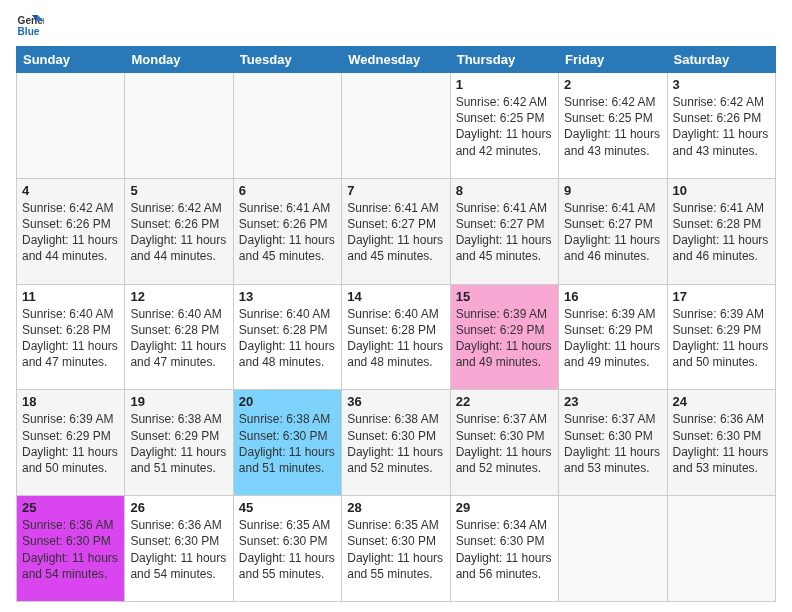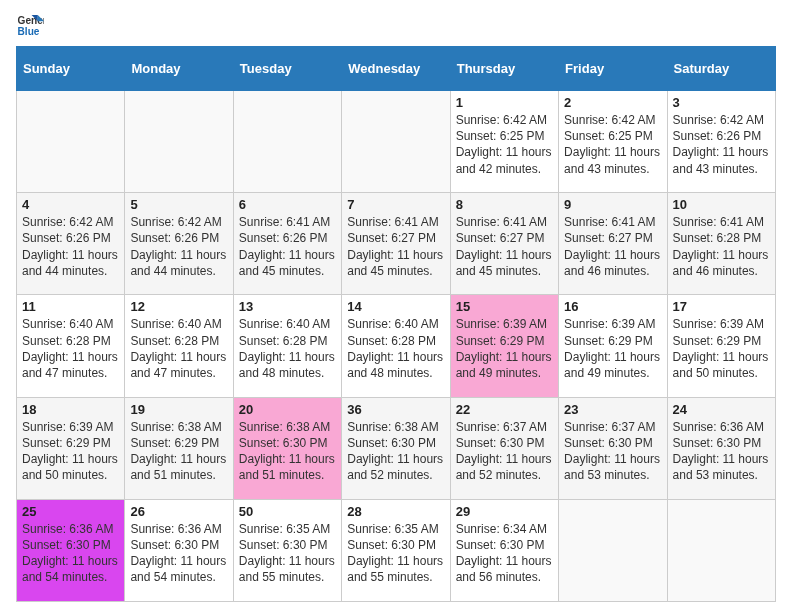--- a/index.html
+++ b/index.html
@@ -49,21 +49,21 @@
       flex: 1;
       border: 1px solid #ccc;
       border-collapse: collapse;
       width: 100%;
       table-layout: fixed;
     }
     .calendar th {
       background-color: #2979b9;
       color: #fff;
       text-align: left;
-      padding: 14px 6px;
+      padding: 5px 6px;
       font-size: 13px;
       font-weight: bold;
       border: 1px solid #2979b9;
     }
     .calendar td {
       border: 1px solid #ccc;
       vertical-align: top;
       padding: 4px 5px;
       height: 88px;
     }
@@ -207,21 +207,21 @@
         </tr>
         <tr>
           <td style="background: rgb(245, 245, 245); margin-top: 39px;">
             <div class="day-num">18</div>
             <div class="day-info">Sunrise: 6:39 AM<br>Sunset: 6:29 PM<br>Daylight: 11 hours<br>and 50 minutes.</div>
           </td>
           <td style="background: rgb(245, 245, 245);">
             <div class="day-num">19</div>
             <div class="day-info">Sunrise: 6:38 AM<br>Sunset: 6:29 PM<br>Daylight: 11 hours<br>and 51 minutes.</div>
           </td>
-          <td style="background: #f9a8d4;">
+          <td style="background: #7dd3fc;">
             <div class="day-num">20</div>
             <div class="day-info">Sunrise: 6:38 AM<br>Sunset: 6:30 PM<br>Daylight: 11 hours<br>and 51 minutes.</div>
           </td>
           <td style="background: rgb(245, 245, 245);">
             <div class="day-num">36</div>
             <div class="day-info">Sunrise: 6:38 AM<br>Sunset: 6:30 PM<br>Daylight: 11 hours<br>and 52 minutes.</div>
           </td>
           <td style="background: rgb(245, 245, 245);">
             <div class="day-num">22</div>
             <div class="day-info">Sunrise: 6:37 AM<br>Sunset: 6:30 PM<br>Daylight: 11 hours<br>and 52 minutes.</div>
@@ -238,21 +238,21 @@
         <tr>
           <td style="background: #d946ef;">
             <div class="day-num">25</div>
             <div class="day-info">Sunrise: 6:36 AM<br>Sunset: 6:30 PM<br>Daylight: 11 hours<br>and 54 minutes.</div>
           </td>
           <td style="background: rgb(255, 255, 255);">
             <div class="day-num">26</div>
             <div class="day-info">Sunrise: 6:36 AM<br>Sunset: 6:30 PM<br>Daylight: 11 hours<br>and 54 minutes.</div>
           </td>
           <td style="background: rgb(255, 255, 255);">
-            <div class="day-num">50</div>
+            <div class="day-num">45</div>
             <div class="day-info">Sunrise: 6:35 AM<br>Sunset: 6:30 PM<br>Daylight: 11 hours<br>and 55 minutes.</div>
           </td>
           <td style="background: rgb(255, 255, 255);">
             <div class="day-num">28</div>
             <div class="day-info">Sunrise: 6:35 AM<br>Sunset: 6:30 PM<br>Daylight: 11 hours<br>and 55 minutes.</div>
           </td>
           <td style="background: rgb(255, 255, 255);">
             <div class="day-num">29</div>
             <div class="day-info">Sunrise: 6:34 AM<br>Sunset: 6:30 PM<br>Daylight: 11 hours<br>and 56 minutes.</div>
           </td>

